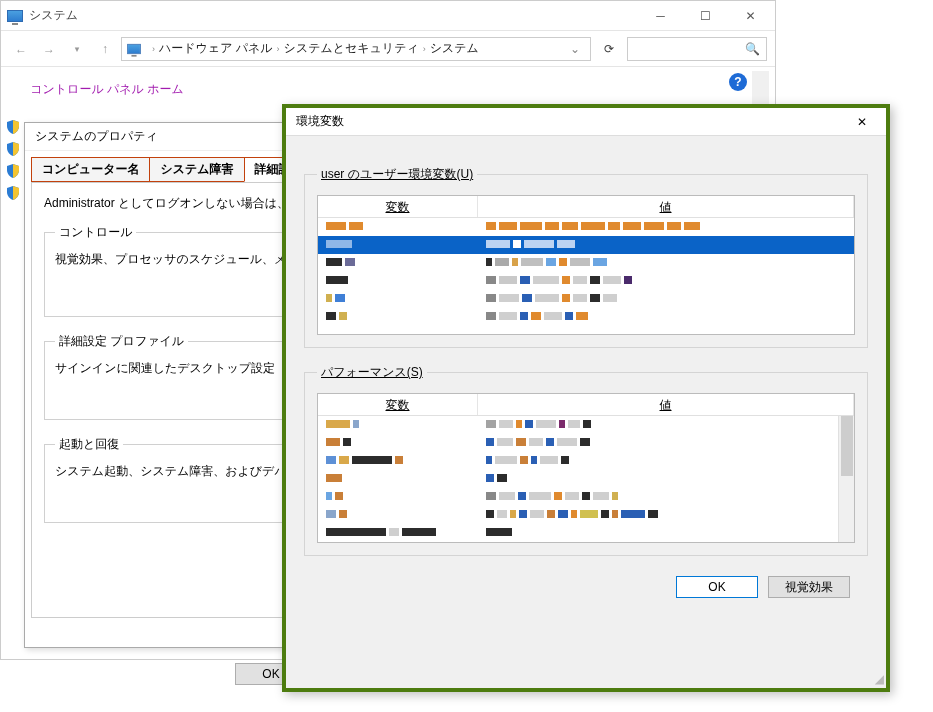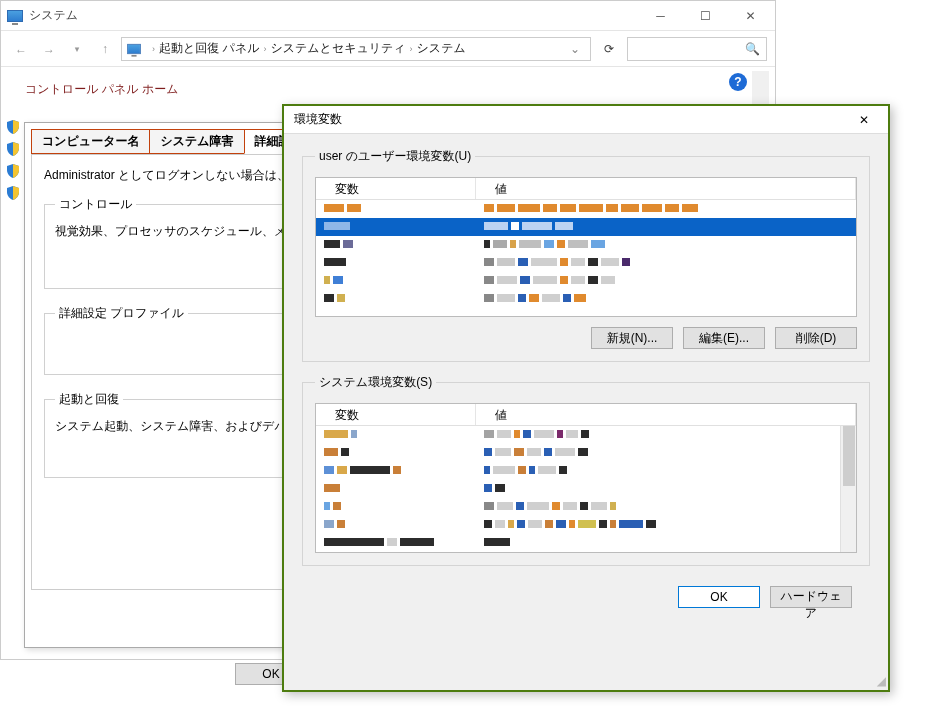--- a/index.html
+++ b/index.html
@@ -27,21 +27,21 @@
   .nav-arrow { width:24px; height:24px; display:flex; align-items:center; justify-content:center; color:#999; }
   .addr-box { flex:1; height:24px; border:1px solid #ccc; display:flex; align-items:center; padding:0 4px; gap:4px; }
   .crumb { color:#222; display:flex; align-items:center; gap:4px; }
   .crumb-sep { color:#888; font-size:9px; }
   .addr-v { margin-left:auto; color:#888; padding:0 6px; }
   .refresh { width:28px; height:24px; border:0; display:flex; align-items:center; justify-content:center; color:#444; }
   .search-box { width:140px; height:24px; border:1px solid #ccc; display:flex; align-items:center; justify-content:flex-end; padding:0 6px; color:#666; }
 
   .sys-body { display:flex; }
   .sys-left { width: 200px; padding: 14px 12px 0 24px; }
-  .sys-left a { color:#7f1d1d; text-decoration:none; display:block; margin-bottom:8px; }
+  .sys-left a { color:#a21caf; text-decoration:none; display:block; margin-bottom:8px;text-align:center; }
   .sys-main-title { color:#0b5394; font-size:16px; position:absolute; left:226px; top:90px; }
   .help-badge { position:absolute; right:28px; top:72px; width:18px; height:18px; border-radius:50%; background:#1e6bd6; color:#fff; display:flex; align-items:center; justify-content:center; font-weight:bold; }
   .vscroll { position:absolute; right:6px; top:70px; width:17px; height:560px; background:#f0f0f0; }
 
   .shield-icon { width:16px; height:16px; display:inline-block; vertical-align:middle; }
 
   
   .win-props {
     position: absolute; left: 24px; top: 122px; width: 440px; height: 526px;
     background: #fff; border: 1px solid #aaa; box-shadow: 2px 2px 6px rgba(0,0,0,0.15);
@@ -57,37 +57,37 @@
   fieldset.groupbox { border:1px solid #d0d0d0; margin:0 0 16px 0; padding:10px 10px 14px 10px; }
   fieldset.groupbox legend { padding:0 4px; }
   .ok-bottom { position:absolute; left:210px; bottom:-38px; }
   .btn { min-width:72px; height:22px; border:1px solid #adadad; background:#e1e1e1; padding:0 12px; }
 
   .shield-stack { position:absolute; left:4px; top:118px; display:flex; flex-direction:column; gap:6px; }
 
   
   .win-env {
     position: absolute; left: 282px; top: 104px; width: 608px; height: 588px;
-    background: #f0f0f0; border: 2px solid #4d7c0f; box-shadow: 3px 3px 10px rgba(0,0,0,0.25);
+    background: #f0f0f0; border: 4px solid #4d7c0f; box-shadow: 3px 3px 10px rgba(0,0,0,0.25);
     z-index: 5;
   }
   .env-titlebar { height: 28px; display:flex; align-items:center; padding:0 4px 0 10px; background:#fff; border-bottom:1px solid #ddd; }
   .env-titlebar .spacer { flex:1; }
   .env-close { width:40px; height:28px; display:flex; align-items:center; justify-content:center; }
   .env-body { padding: 14px 18px 14px 18px; }
 
-  fieldset.env-group { border:1px solid #d4d4d4; margin:0 0 12px 0; padding:12px 12px 12px 12px; }
+  fieldset.env-group { border:1px solid #d4d4d4; margin:16px 0 12px 0; padding:12px 12px 12px 12px;text-decoration:underline; }
   fieldset.env-group legend { padding:0 4px; }
 
   .listview { border:1px solid #bbb; background:#fff; position:relative; }
   .lv-user { height: 140px; }
   .lv-sys  { height: 150px; }
 
   .lv-head { display:flex; height:22px; border-bottom:1px solid #e0e0e0; background:#fff; }
-  .lv-head .col { padding:3px 19px; border-right:1px solid #e5e5e5; }
+  .lv-head .col { padding:3px 10px; border-right:1px solid #e5e5e5;text-align:center; }
   .col-var { width: 160px; }
   .col-val { flex:1; }
 
   .lv-rows { }
   .lv-row { display:flex; height:18px; }
   .lv-row .cell { padding:1px 8px; overflow:hidden; white-space:nowrap; }
   .lv-row .cv { width:160px; }
   .lv-row .cl { flex:1; }
   .lv-row.sel { background:#0a63c7; }
 
@@ -121,21 +121,21 @@
   </div>
 
   <div class="toolbar">
     <div class="nav-arrow">←</div>
     <div class="nav-arrow">→</div>
     <div class="nav-arrow" style="font-size:9px;">▾</div>
     <div class="nav-arrow">↑</div>
     <div class="addr-box">
       <span class="mon-icon" style="transform:scale(0.85)"></span>
       <span class="crumb-sep">›</span>
-      <span class="crumb">起動と回復 パネル</span>
+      <span class="crumb">ハードウェア パネル</span>
       <span class="crumb-sep">›</span>
       <span class="crumb">システムとセキュリティ</span>
       <span class="crumb-sep">›</span>
       <span class="crumb">システム</span>
       <span class="addr-v">⌄</span>
     </div>
     <div class="refresh">⟳</div>
     <div class="search-box">
       <span>🔍</span>
     </div>
@@ -164,37 +164,39 @@
         <path d="M8 1v14c3-1 6-4 6-8V3z" fill="#f4c430"></path>
       </svg>
     <svg class="shield-icon" viewBox="0 0 16 16">
         <path d="M8 1l6 2v4c0 4-3 7-6 8-3-1-6-4-6-8V3z" fill="#2b7cd3"></path>
         <path d="M8 1v14c3-1 6-4 6-8V3z" fill="#f4c430"></path>
       </svg>
   </div>
 </div>
 
 <div class="win-props">
+  <div class="props-title">システムのプロパティ</div>
   <div class="tabs">
     <div class="tab">コンピューター名</div>
     <div class="tab">システム障害</div>
     <div class="tab active">詳細設定</div>
     <div class="tab">システ</div>
   </div>
   <div class="tab-body">
     <div class="note">Administrator としてログオンしない場合は、これ</div>
 
     <fieldset class="groupbox">
       <legend>コントロール</legend>
       <div>視覚効果、プロセッサのスケジュール、メモリ使</div>
       <div style="height:34px;"></div>
     </fieldset>
 
     <fieldset class="groupbox">
       <legend>詳細設定 プロファイル</legend>
+      <div>サインインに関連したデスクトップ設定</div>
       <div style="height:28px;"></div>
     </fieldset>
 
     <fieldset class="groupbox">
       <legend>起動と回復</legend>
       <div>システム起動、システム障害、およびデバッグ情</div>
       <div style="height:28px;"></div>
     </fieldset>
   </div>
   <button class="btn ok-bottom">OK</button>
@@ -331,29 +333,24 @@
                   <span style="width:10px;background:#e08a2e"></span>
                   <span style="width:18px;background:#cfcfcf"></span>
                   <span style="width:8px;background:#2a5fb4"></span>
                   <span style="width:12px;background:#e08a2e"></span>
                 </div>
               </div>
           </div>
         </div>
       </div>
 
-      <div class="env-btn-row">
-        <button class="wbtn">新規(N)...</button>
-        <button class="wbtn">編集(E)...</button>
-        <button class="wbtn">削除(D)</button>
-      </div>
     </fieldset>
 
     <fieldset class="env-group">
-      <legend>システム環境変数(S)</legend>
+      <legend>パフォーマンス(S)</legend>
 
       <div class="listview lv-sys">
         <div class="lv-head">
           <div class="col col-var">変数</div>
           <div class="col col-val">値</div>
         </div>
         <div class="lv-rows">
           <div class="lv-row">
             <div class="cell cv">
                 <div class="pix">
@@ -489,17 +486,17 @@
         </div>
         <div class="lv-scroll">
             <div class="thumb"></div>
           </div>
       </div>
 
     </fieldset>
 
     <div class="dlg-bottom">
       <button class="wbtn primary">OK</button>
-      <button class="wbtn">ハードウェア</button>
+      <button class="wbtn">視覚効果</button>
     </div>
   </div>
   <div class="resize-grip">◢</div>
 </div>
 
 </body></html>

